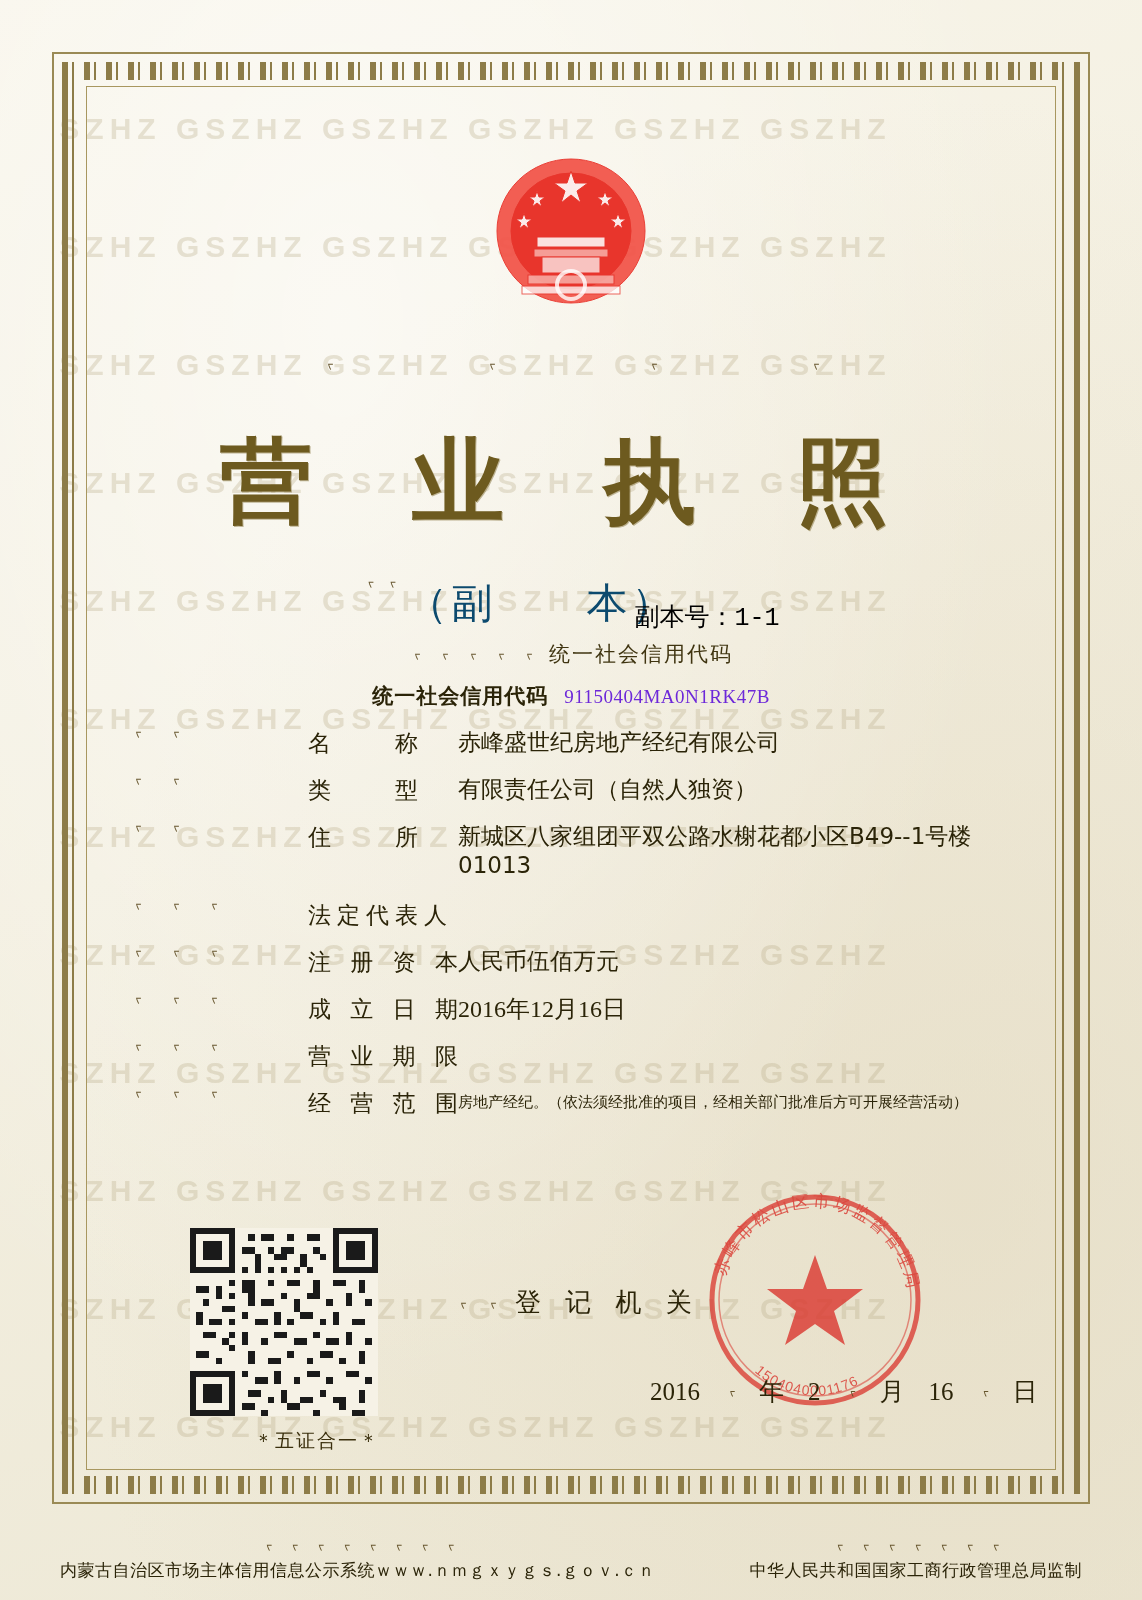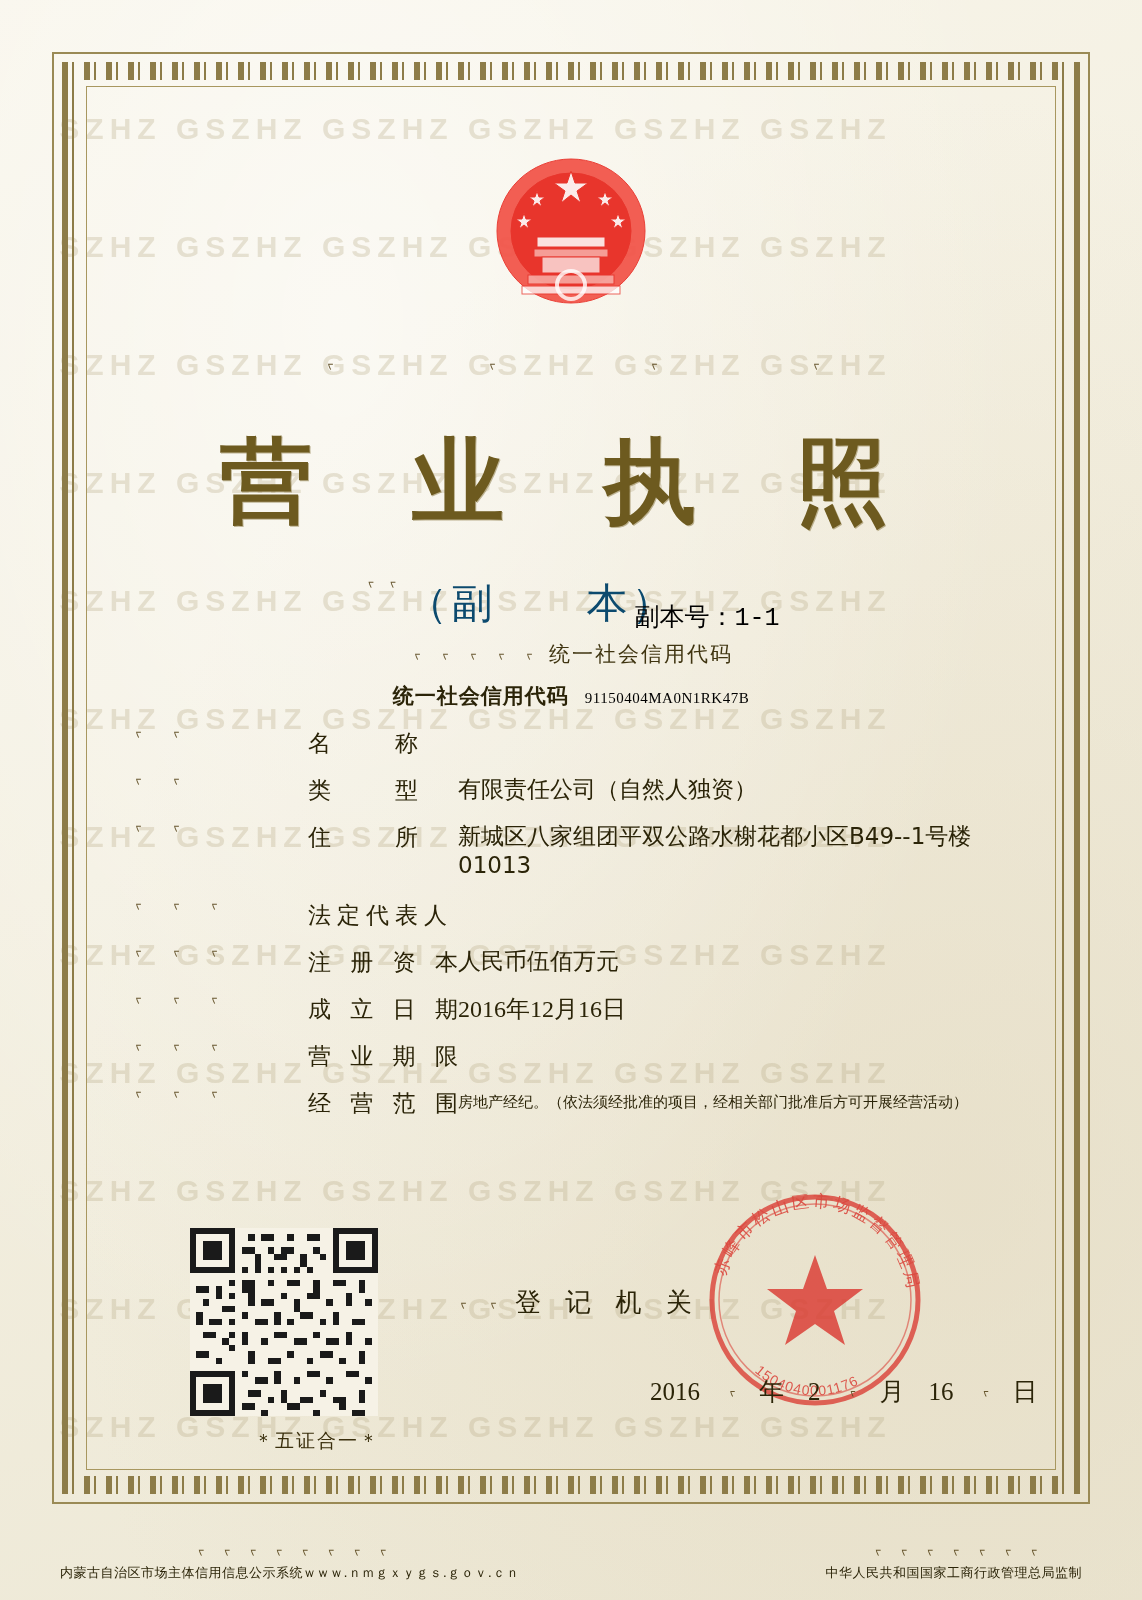--- a/index.html
+++ b/index.html
@@ -171,22 +171,22 @@
   }
   .credit-code-title {
     font-family: "DejaVu Sans", sans-serif;
     font-weight: bold;
     font-size: 21px;
     color: #2b2408;
     letter-spacing: 1px;
   }
   .credit-code-value {
     font-family: "Liberation Serif", serif;
-    font-size: 15px;
-    color: #000000;
+    font-size: 19px;
+    color: #6d28d9;
     letter-spacing: 0.5px;
   }
 
   
   .fields {
     position: absolute;
     left: 120px;
     top: 722px;
     width: 900px;
   }
@@ -299,21 +299,21 @@
   }
   .footer-col { text-align: center; }
   .footer-mong {
     display: flex;
     gap: 14px;
     justify-content: center;
     margin-bottom: 8px;
   }
   .footer-cn {
     font-family: "DejaVu Sans", sans-serif;
-    font-size: 13px;
+    font-size: 17px;
     color: #2b2408;
     letter-spacing: 0.5px;
   }
 </style>
 </head>
 <body>
 
 <div class="page">
 
   <div class="paper-tint"></div>
@@ -392,20 +392,21 @@
   </div>
 
   <div class="fields">
 
     <div class="field">
       <div class="mong-col">
         <span class="mong">ᠵ</span>
         <span class="mong">ᠵ</span>
       </div>
       <div class="cn-label">名　　称</div>
+      <div class="value">赤峰盛世纪房地产经纪有限公司</div>
     </div>
 
     <div class="field">
       <div class="mong-col">
         <span class="mong">ᠵ</span>
         <span class="mong">ᠵ</span>
       </div>
       <div class="cn-label">类　　型</div>
       <div class="value">有限责任公司（自然人独资）</div>
     </div>

